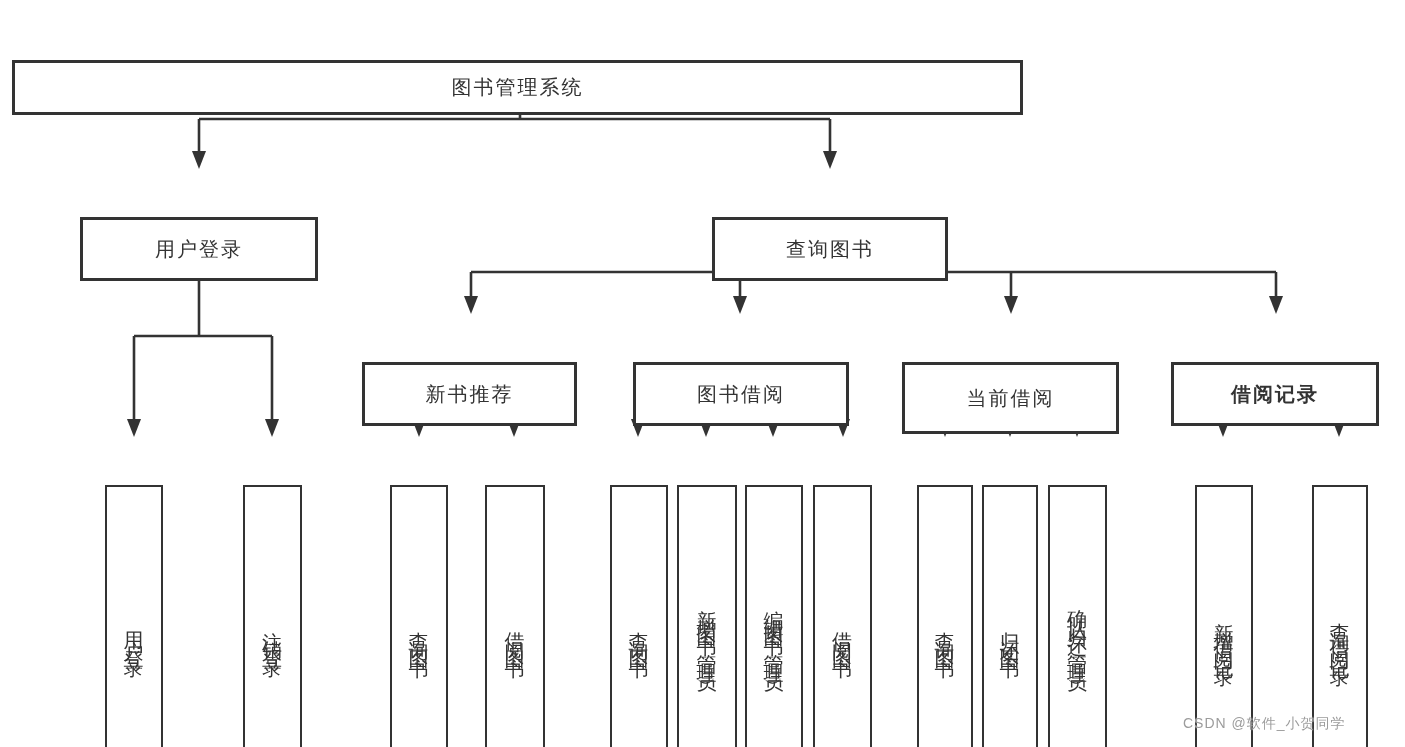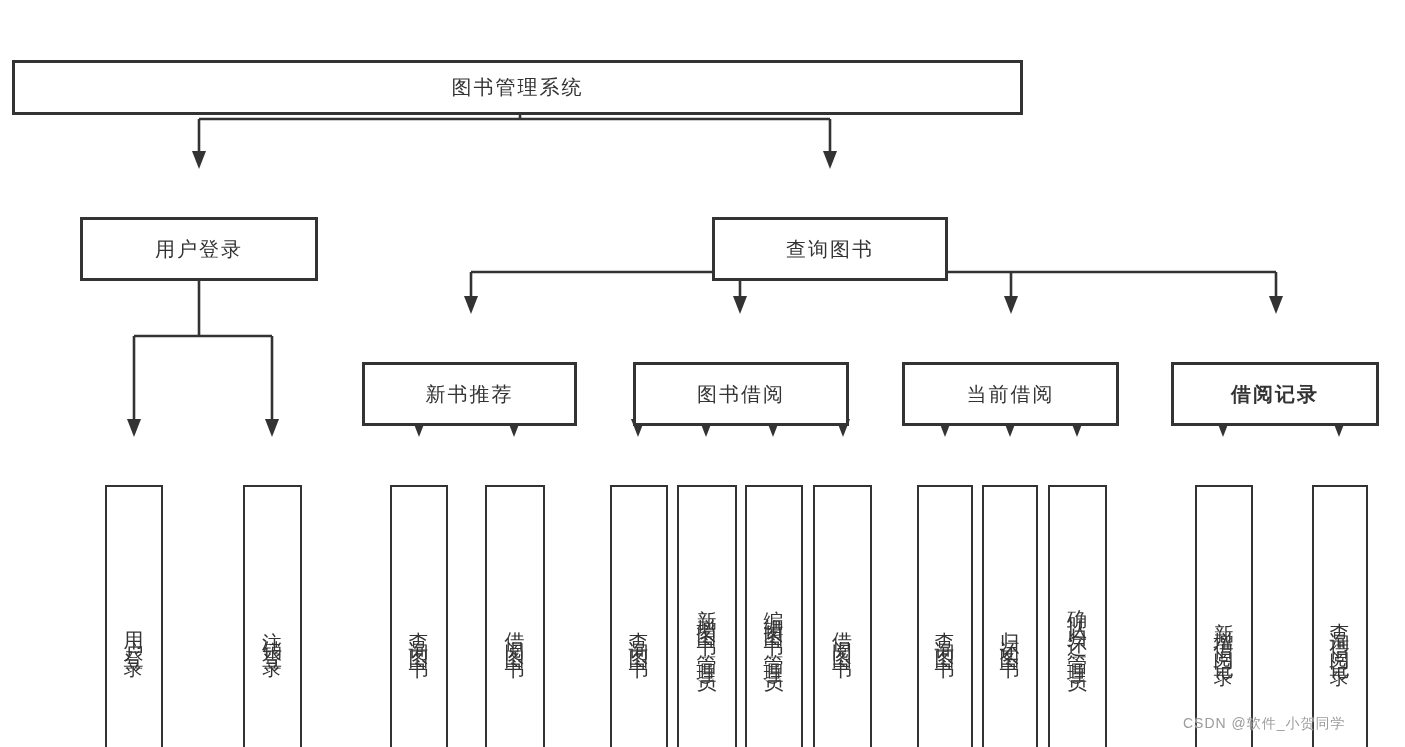--- a/index.html
+++ b/index.html
@@ -59,21 +59,21 @@
     letter-spacing: 9px;
     font-size: 20px;
     line-height: 1;
   }
   
   .n-root           { left: 12px;   top: 12px;  width: 1011px; height: 55px; }
   .n-user-login     { left: 80px;   top: 169px; width: 238px;  height: 64px; }
   .n-book-mgmt      { left: 712px;  top: 169px; width: 236px;  height: 64px; }
   .n-new-book-rec   { left: 362px;  top: 314px; width: 215px;  height: 64px; }
   .n-book-borrow    { left: 633px;  top: 314px; width: 216px;  height: 64px; }
-  .n-current-borrow { left: 902px;  top: 314px; width: 217px;  height: 64px; }
+  .n-current-borrow { left: 902px;  top: 314px; width: 217px;  height: 72px; }
   .n-borrow-record  { left: 1171px; top: 314px; width: 208px;  height: 64px; font-weight: bold; }
   .lf-login          { left: 105px;  width: 58px; }
   .lf-logout         { left: 243px;  width: 59px; }
   .lf-rec-query      { left: 390px;  width: 58px; }
   .lf-rec-borrow     { left: 485px;  width: 60px; }
   .lf-bb-query       { left: 610px;  width: 58px; }
   .lf-bb-add         { left: 677px;  width: 60px; }
   .lf-bb-edit        { left: 745px;  width: 58px; }
   .lf-bb-borrow      { left: 813px;  width: 59px; }
   .lf-cb-query       { left: 917px;  width: 56px; }

